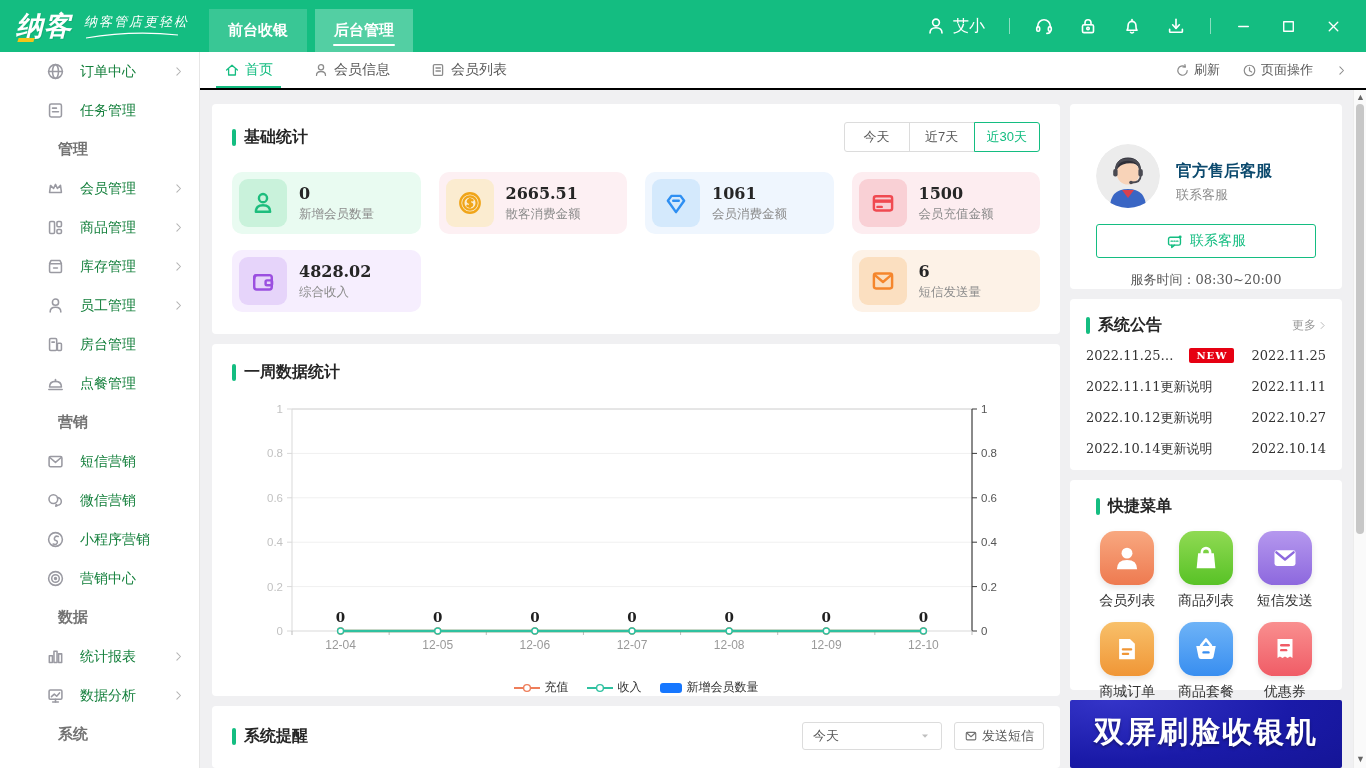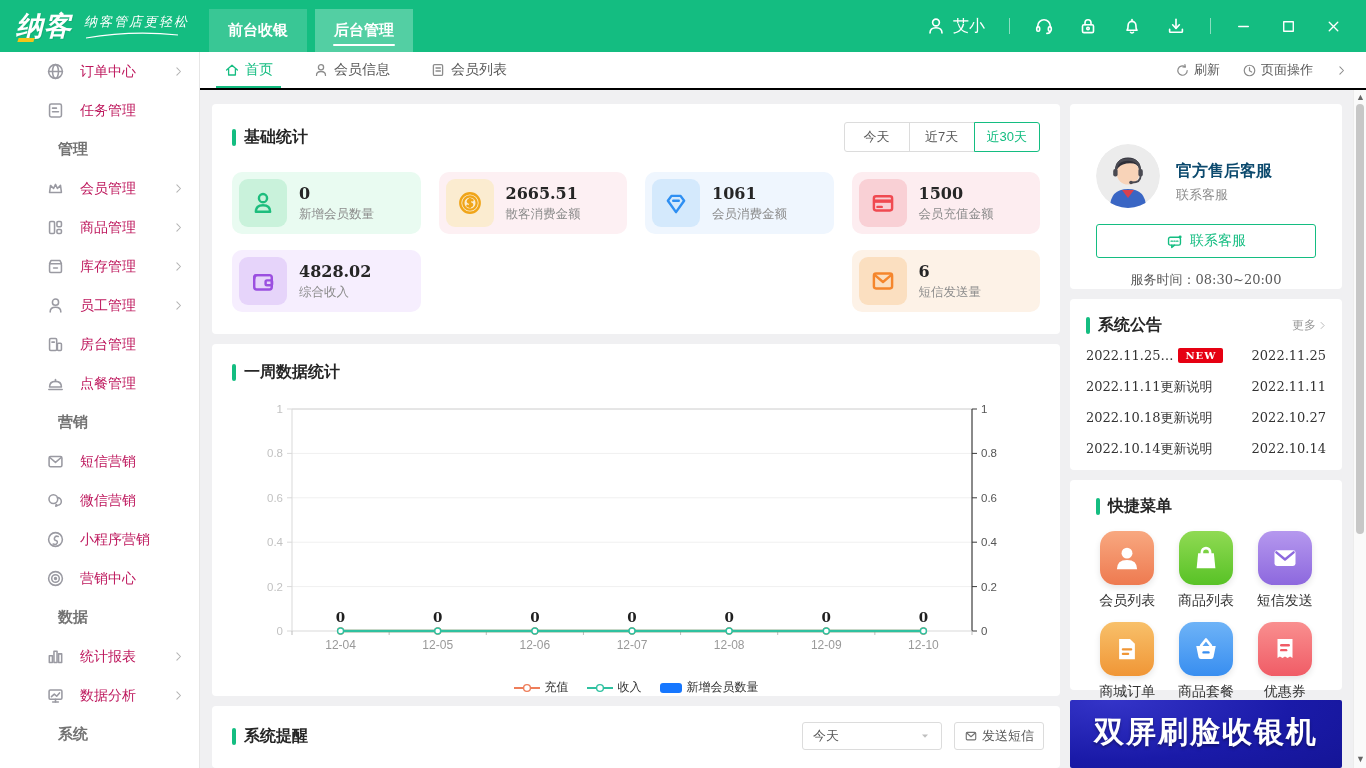--- a/index.html
+++ b/index.html
@@ -22,21 +22,21 @@
   .top-right { margin-left:auto; display:flex; align-items:center; gap:24px; padding-right:24px; }
   .tb-user { display:flex; align-items:center; gap:7px; font-size:16px; }
   .tb-ic { width:20px; height:20px; display:inline-block; color:#fff; }
   .tb-div { width:1px; height:16px; background:rgba(255,255,255,.5); }
   .winctl { display:flex; align-items:center; gap:28px; }
   .winctl .tb-ic { width:17px; height:17px; }
 
   
   .page { display:flex; height:716px; }
   .sidebar { width:200px; background:#fff; border-right:1px solid #e6e6e6; overflow:hidden; }
-  .side-item { height:39px; display:flex; align-items:center; padding:0 14px 0 46px; color:#be185d; font-size:14px; cursor:pointer; }
+  .side-item { height:39px; display:flex; align-items:center; padding:0 14px 0 46px; color:#15803d; font-size:14px; cursor:pointer; }
   .si-icon { width:19px; height:19px; color:#9a9aa2; margin-right:15px; flex:0 0 auto; }
   .si-label { flex:1; }
   .si-chevron { width:13px; height:13px; color:#b3b3b3; }
   .side-section { height:39px; display:flex; align-items:center; padding-left:58px; font-size:15px; font-weight:bold; color:#737373; }
 
   .content { flex:1; display:flex; flex-direction:column; position:relative; }
   .tabbar { height:38px; background:#fff; display:flex; align-items:center; padding:0 18px 0 22px; border-bottom:2px solid #000000; }
   .ct-tab { display:flex; align-items:center; gap:5px; font-size:14px; color:#595959; height:100%; padding:0 2px; margin-right:36px; cursor:pointer; position:relative; }
   .ct-tab .ti { width:16px; height:16px; color:#8c8c8c; }
   .ct-tab.active { color:#14bd81; }
@@ -100,21 +100,21 @@
   .svc-sub { font-size:13px; color:#8c8c8c; margin-top:4px; }
   .contact-btn { margin-top:16px; width:100%; height:34px; border:1px solid #14bd81; border-radius:3px; background:#fff; color:#14bd81; font-size:14px; display:flex; align-items:center; justify-content:center; gap:7px; cursor:pointer; }
   .contact-btn .ti { width:17px; height:17px; }
   .svc-hours { text-align:center; font-size:13px; color:#595959; margin-top:13px; }
 
   .notice-card { height:174px; padding-bottom:6px; }
   .notice-head { display:flex; align-items:center; padding:16px 14px 4px 16px; }
   .more { margin-left:auto; display:flex; align-items:center; font-size:12px; color:#999; cursor:pointer; gap:1px; }
   .more .ti { width:11px; height:11px; color:#b3b3b3; }
   .notice-row { display:flex; align-items:center; padding:0 16px; height:31px; font-size:13px; color:#333; cursor:pointer; }
-  .notice-title { display:flex; align-items:center; gap:5px; }
+  .notice-title { display:flex; align-items:center; gap:16px; }
   .badge-new { background:#e60012; color:#fff; font-size:10px; font-weight:bold; padding:2px 7px; border-radius:2px; letter-spacing:1px; }
   .notice-date { margin-left:auto; color:#333; }
 
   .quick-card { height:210px; padding:0 10px; }
   .quick-grid { display:grid; grid-template-columns:repeat(3,1fr); padding:10px 8px 0 8px; row-gap:12px; }
   .quick-item { display:flex; flex-direction:column; align-items:center; cursor:pointer; }
   .quick-ic { width:54px; height:54px; border-radius:15px; display:flex; align-items:center; justify-content:center; box-shadow:0 3px 6px rgba(0,0,0,.10); }
   .quick-ic span { width:30px; height:30px; display:block; }
   .quick-lbl { font-size:14px; color:#333; margin-top:7px; }
   .qm1 { background:linear-gradient(180deg,#f8a880,#ee7a50); }
@@ -746,21 +746,21 @@
             <span class="notice-date num">2022.11.25</span>
           </div>
           <div class="notice-row">
             <span class="notice-title num">
                 <span>2022.11.11更新说明</span>
               </span>
             <span class="notice-date num">2022.11.11</span>
           </div>
           <div class="notice-row">
             <span class="notice-title num">
-                <span>2022.10.18更新说明</span>
+                <span>2022.10.12更新说明</span>
               </span>
             <span class="notice-date num">2022.10.27</span>
           </div>
           <div class="notice-row">
             <span class="notice-title num">
                 <span>2022.10.14更新说明</span>
               </span>
             <span class="notice-date num">2022.10.14</span>
           </div>
         </div>

